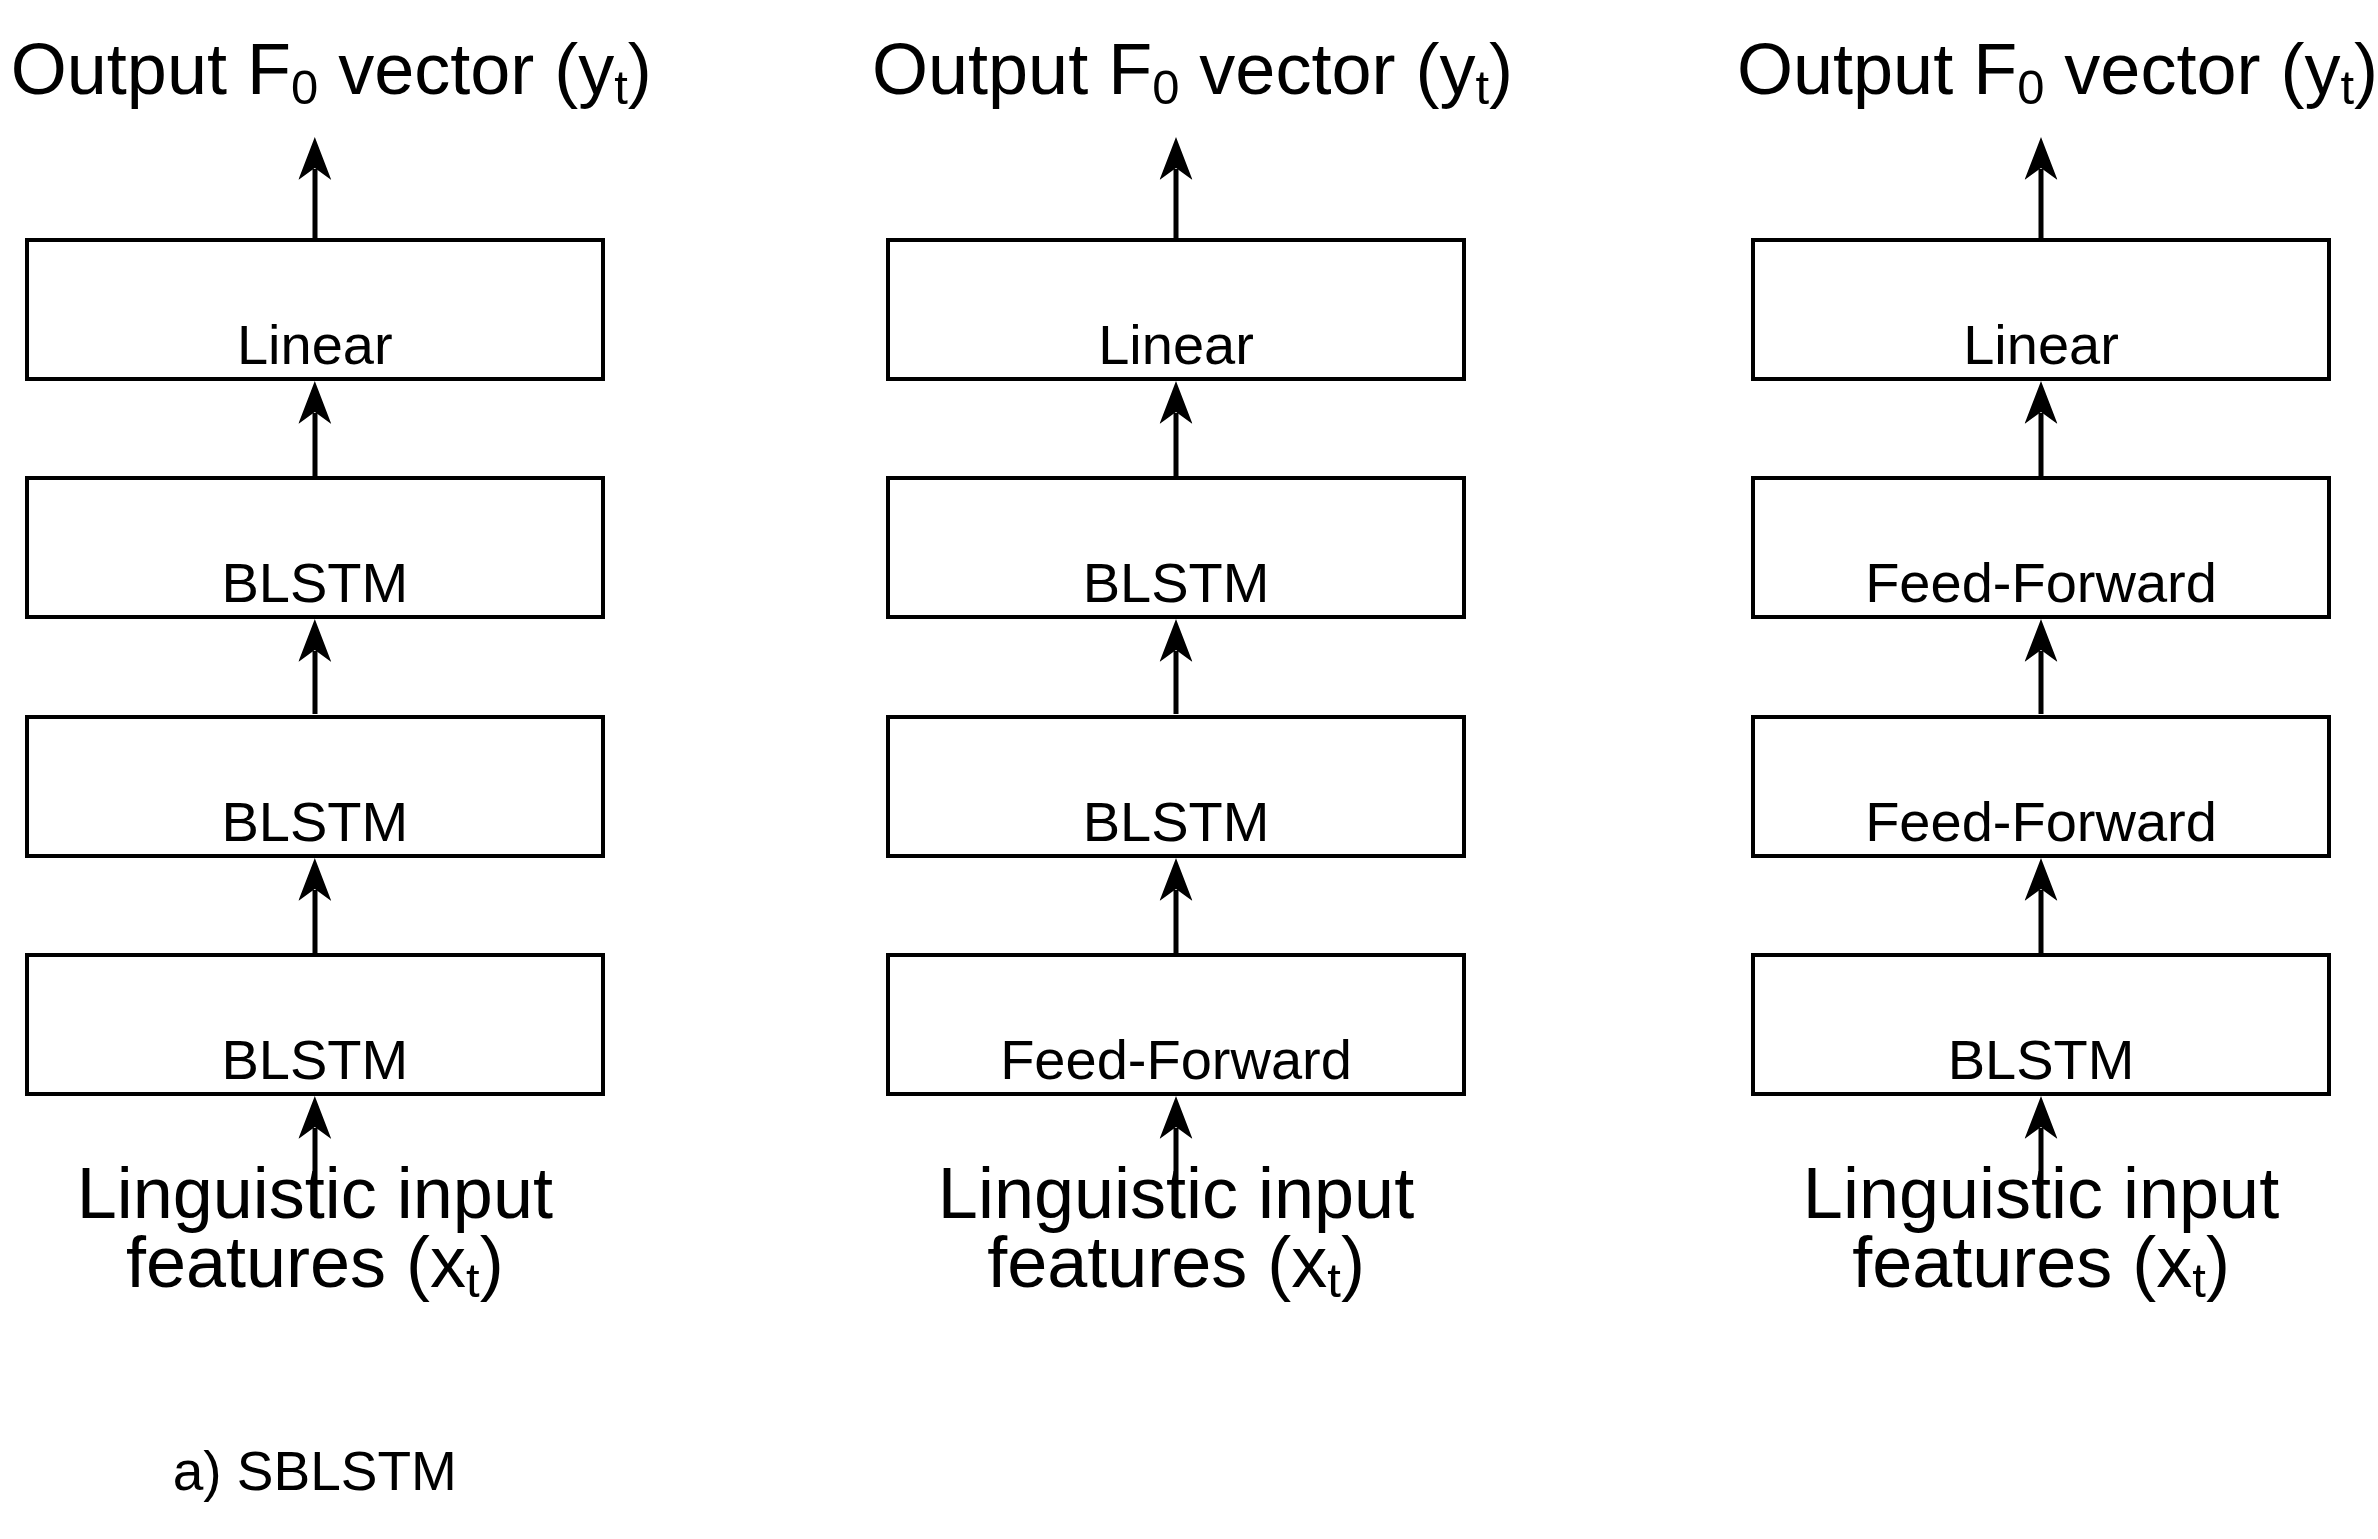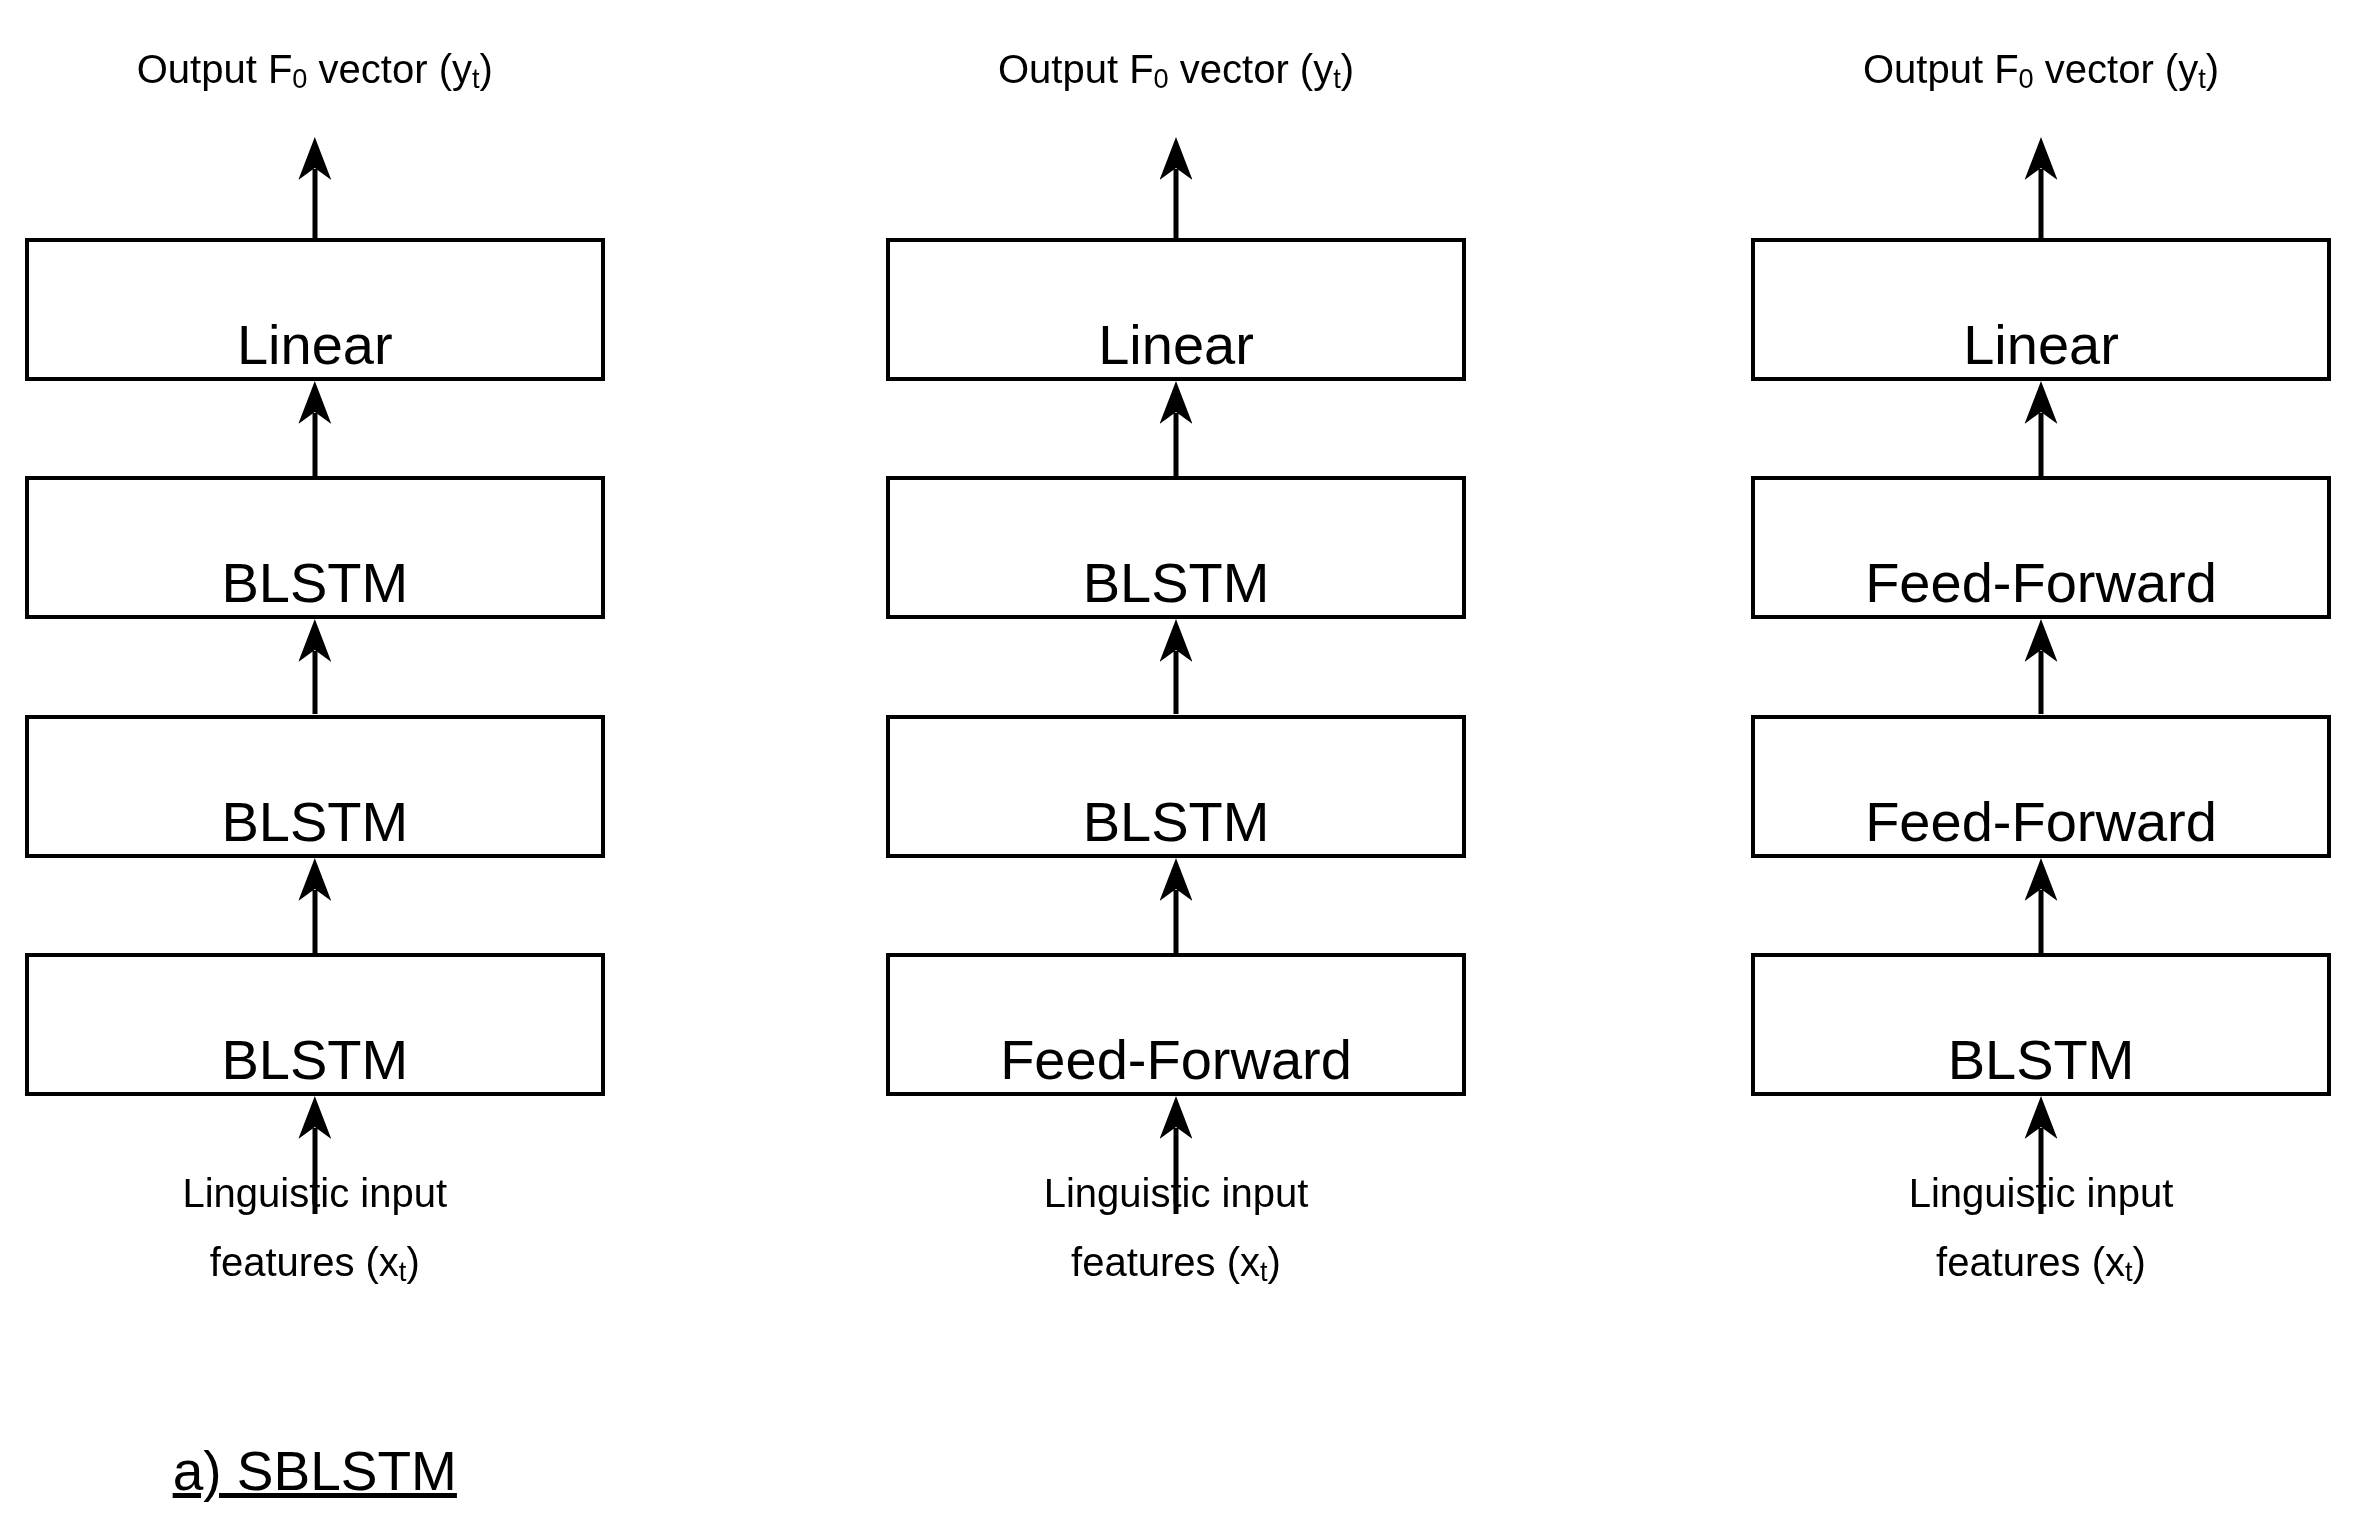--- a/index.html
+++ b/index.html
@@ -23,21 +23,21 @@
     height: 100%;
   }
   .col-a { left: 10.8px; }
   .col-b { left: 872px; }
   .col-c { left: 1737px; }
 
   .io-label {
     position: absolute;
     width: 100%;
     text-align: center;
-    font-size: 40px;
+    font-size: 72px;
     line-height: 69px;
     white-space: pre;
   }
   .out-label { top: 35px; }
   .in-label  { top: 1159px; }
 
   .sub {
     font-size: 0.68em;
     position: relative;
     top: 0.20em;
@@ -89,21 +89,20 @@
   .arrow3 { top: 619px;  height: 95px;  }
   .arrow4 { top: 858px;  height: 95px;  }
   .arrow5 { top: 1096px; height: 118px; }
 
   .caption {
     position: absolute;
     top: 1439px;
     width: 100%;
     text-align: center;
     font-size: 55px;
-    text-decoration: underline;
   }
 </style>
 </head>
 <body>
 
 <div id="figure">
 
   <div class="col col-a">
     <div class="io-label out-label"><span>Output F</span><span class="sub">0</span><span> vector (y</span><span class="sub">t</span><span>)</span></div>
 

